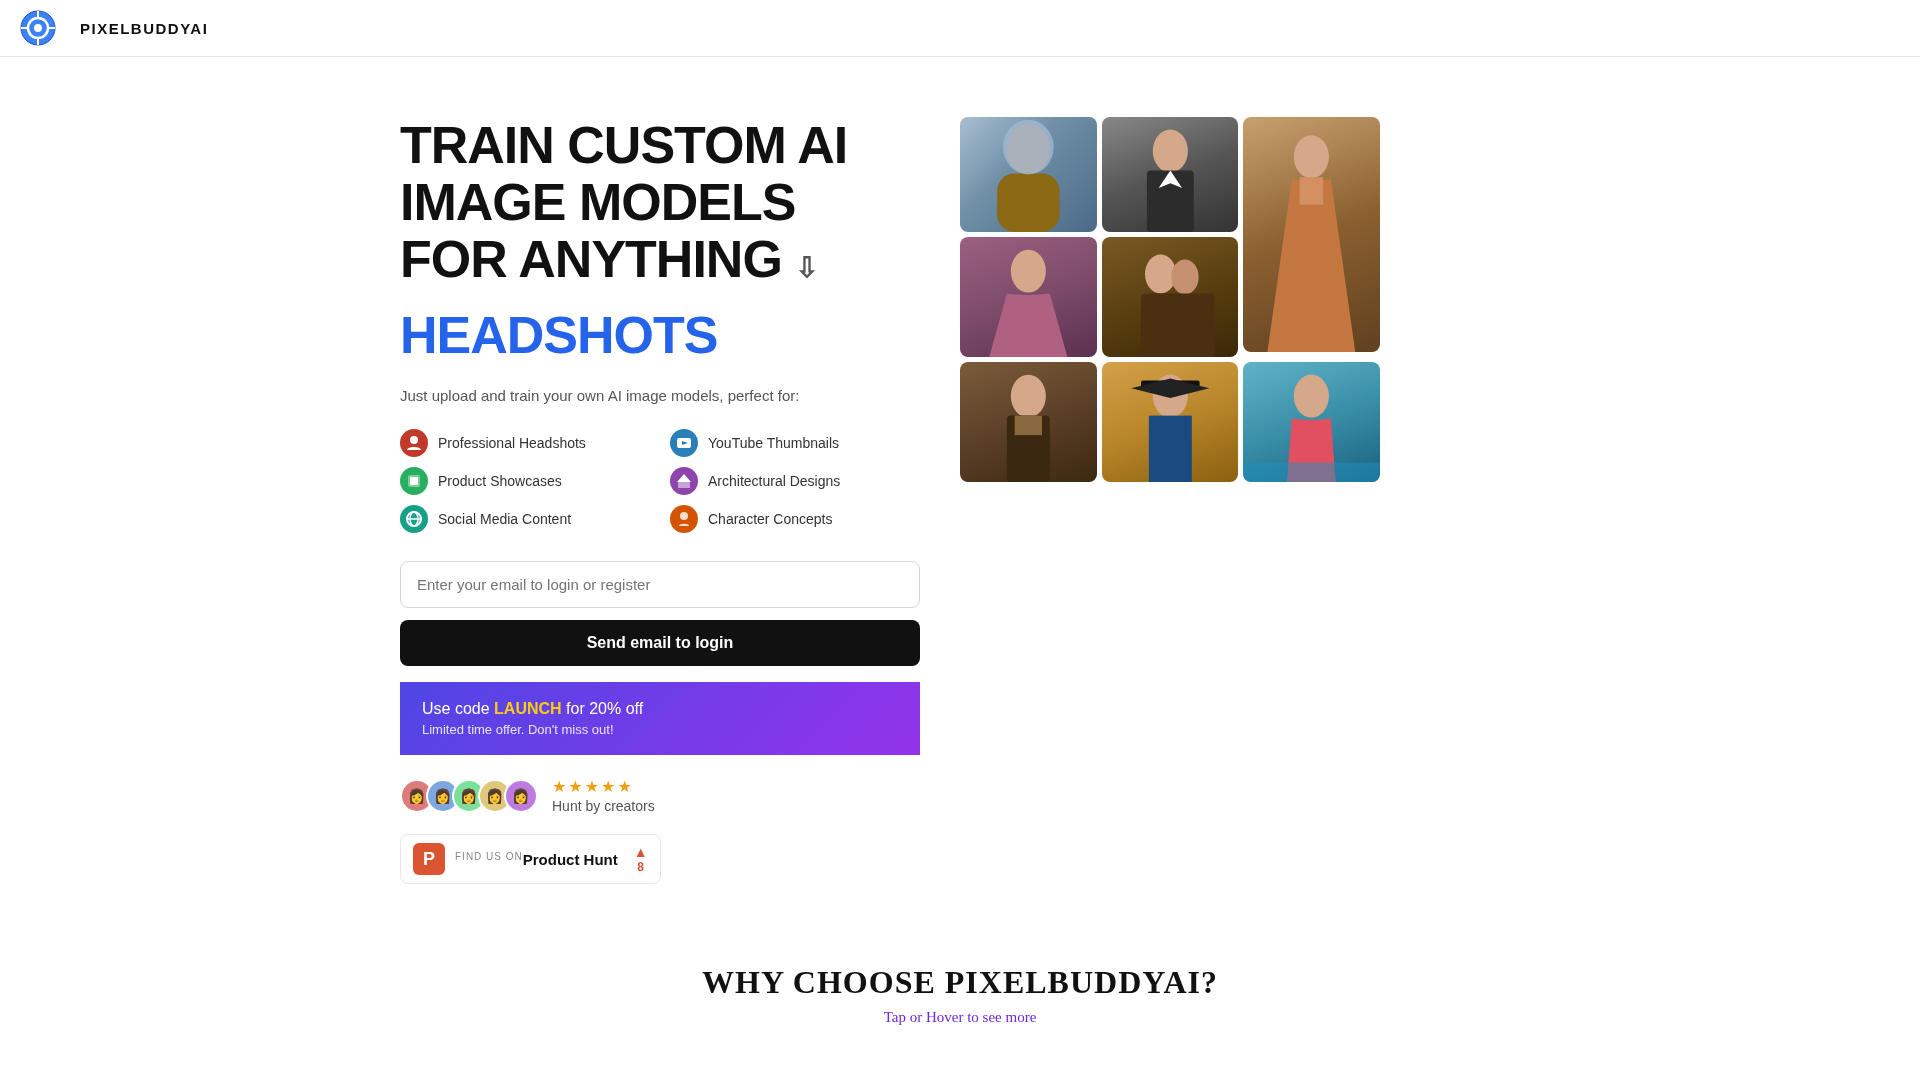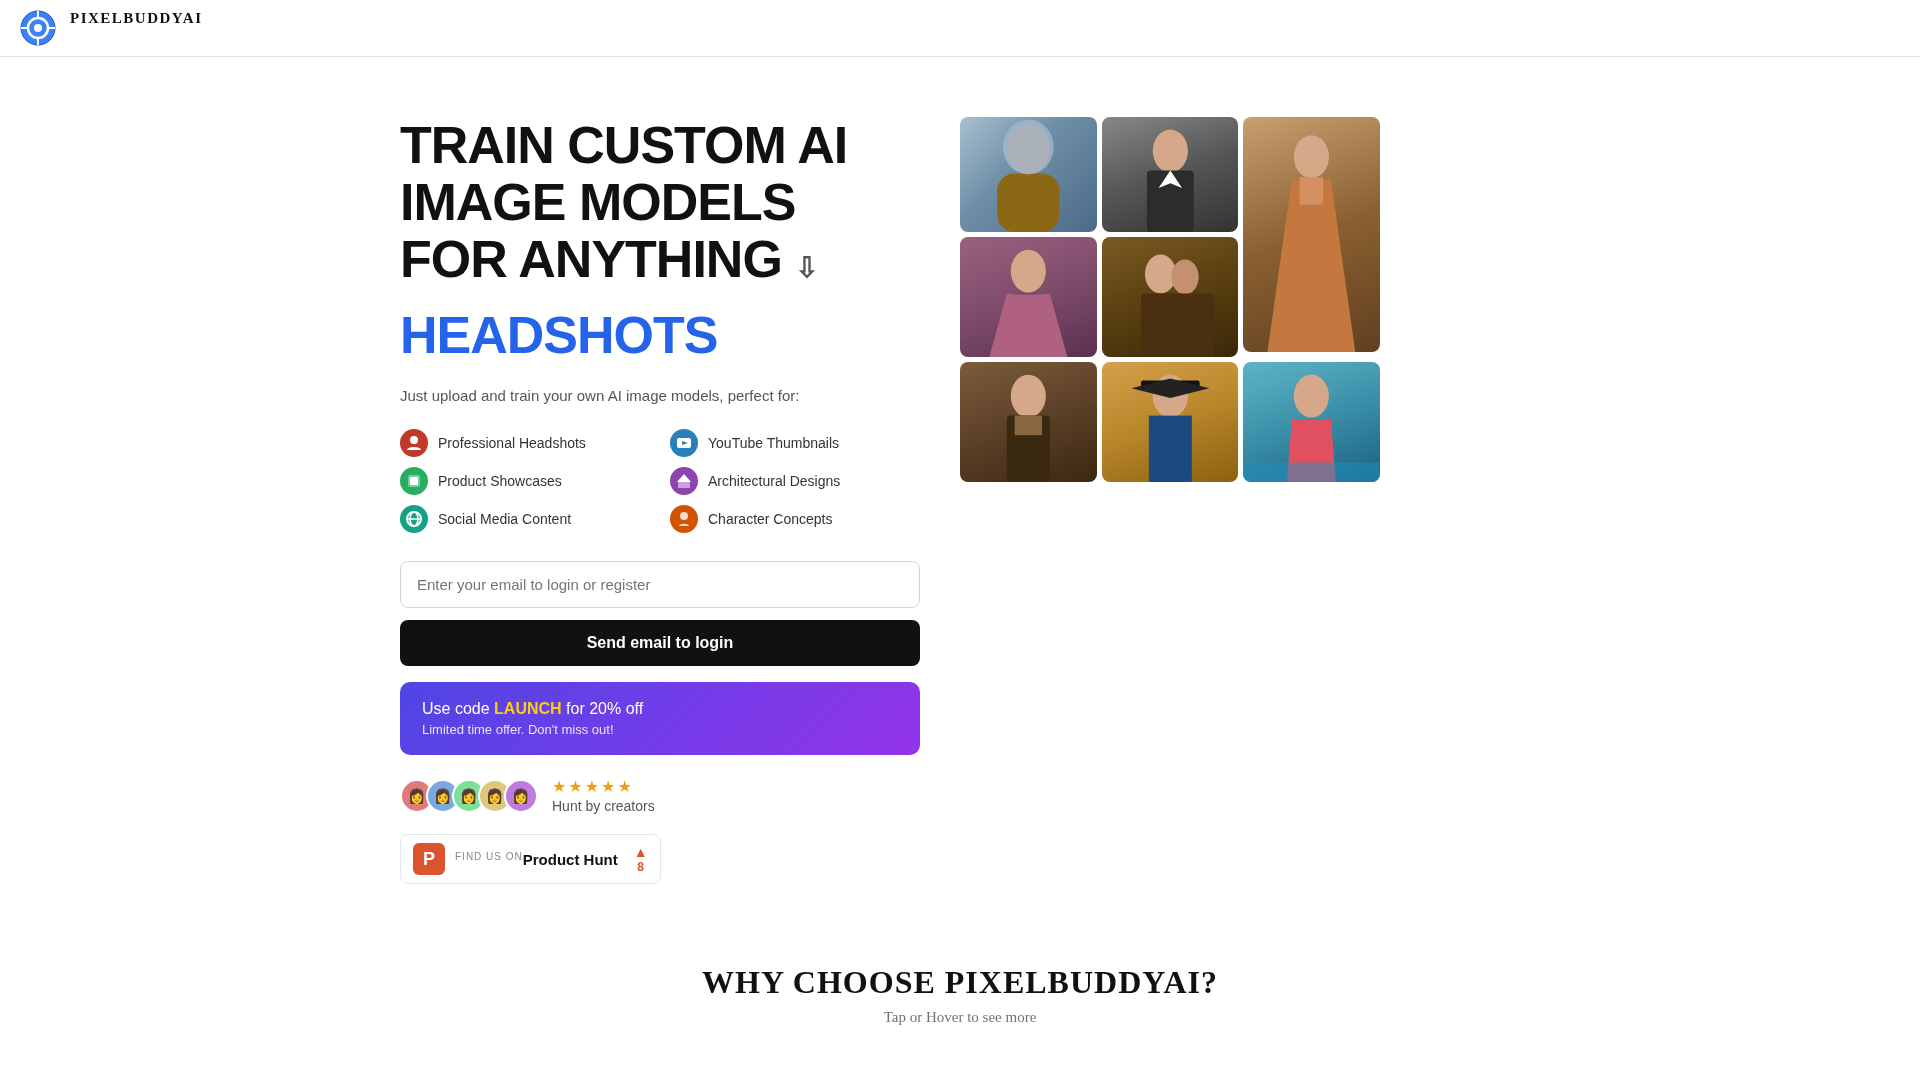--- a/index.html
+++ b/index.html
@@ -8,22 +8,22 @@
     
     .header {
       display: flex;
       align-items: center;
       padding: 10px 20px;
       border-bottom: 1px solid #e5e5e5;
       background: #fff;
     }
     .logo-container {
       display: flex;
-      gap: 14px;
-      font-family: Liberation Serif, serif;
+      align-items: center;
+      gap: 24px;
     }
     .logo-icon {
       width: 36px;
       height: 36px;
     }
     .logo-text {
       font-size: 15px;
       font-weight: 700;
       letter-spacing: 1.5px;
       color: #111;
@@ -132,21 +132,21 @@
       border-radius: 8px;
       font-size: 16px;
       font-weight: 600;
       cursor: pointer;
       margin-bottom: 16px;
     }
 
     
     .promo-banner {
       background: linear-gradient(135deg, #4f46e5 0%, #9333ea 100%);
-      border-radius: 10px;
+      border-radius: 0;
       padding: 18px 22px;
       margin-bottom: 22px;
     }
     .promo-main {
       font-size: 16px;
       color: #fff;
       font-weight: 500;
       margin-bottom: 4px;
     }
     .promo-code {
@@ -294,21 +294,21 @@
       font-size: 32px;
       font-weight: 900;
       text-transform: uppercase;
       letter-spacing: 1px;
       color: #111;
       margin-bottom: 8px;
     }
 
     .why-subtitle {
       font-size: 15px;
-      color: #737373;
+      color: #6d28d9;
     }
 
     
     .c1 { background: linear-gradient(135deg, #b0c4de 0%, #8faac0 100%); }
     .c2 { background: linear-gradient(135deg, #6b7280 0%, #4b5563 100%); }
     .c3 { background: linear-gradient(135deg, #d4a069 0%, #b8864e 100%); }
     .c4 { background: linear-gradient(135deg, #9c6080 0%, #7d4c6a 100%); }
     .c5 { background: linear-gradient(135deg, #8b6914 0%, #704f0a 100%); }
     .c7 { background: linear-gradient(135deg, #7b5c3a 0%, #5c4028 100%); }
     .c8 { background: linear-gradient(135deg, #d4a04a 0%, #b8862a 100%); }

